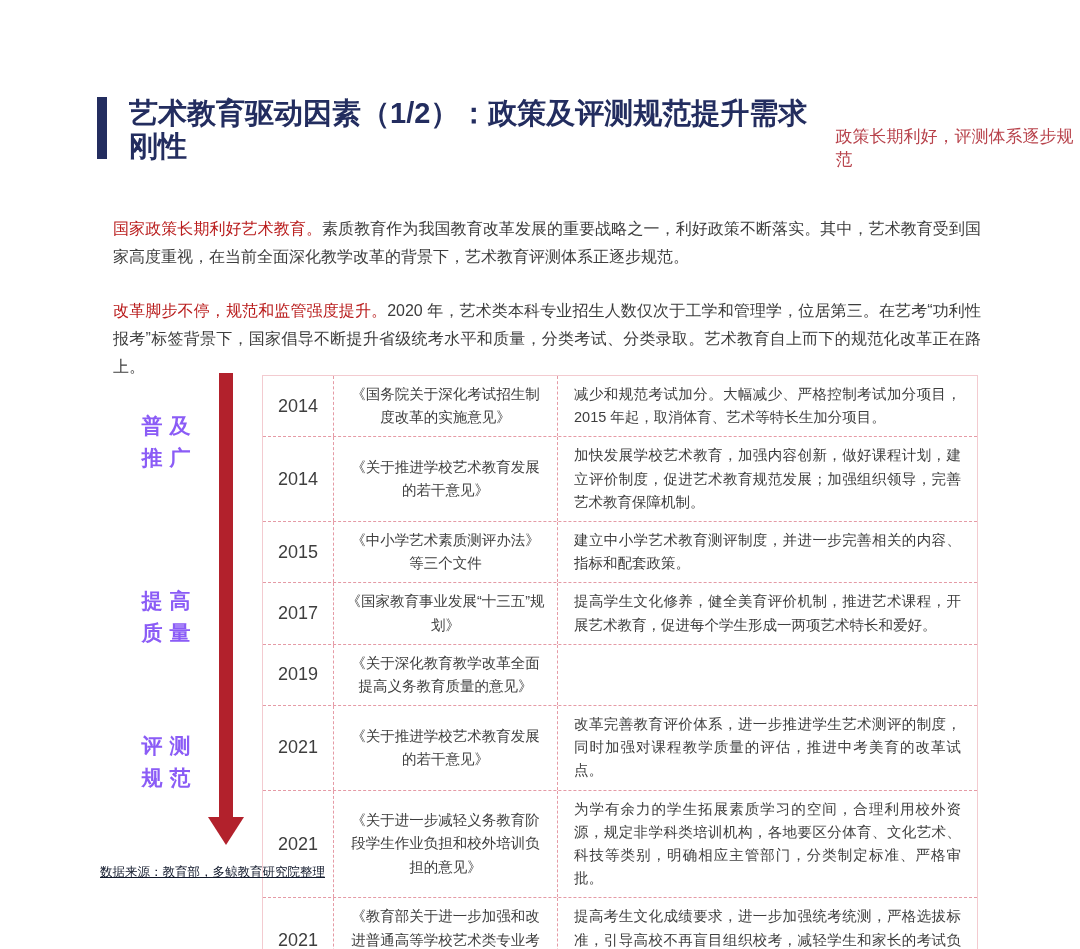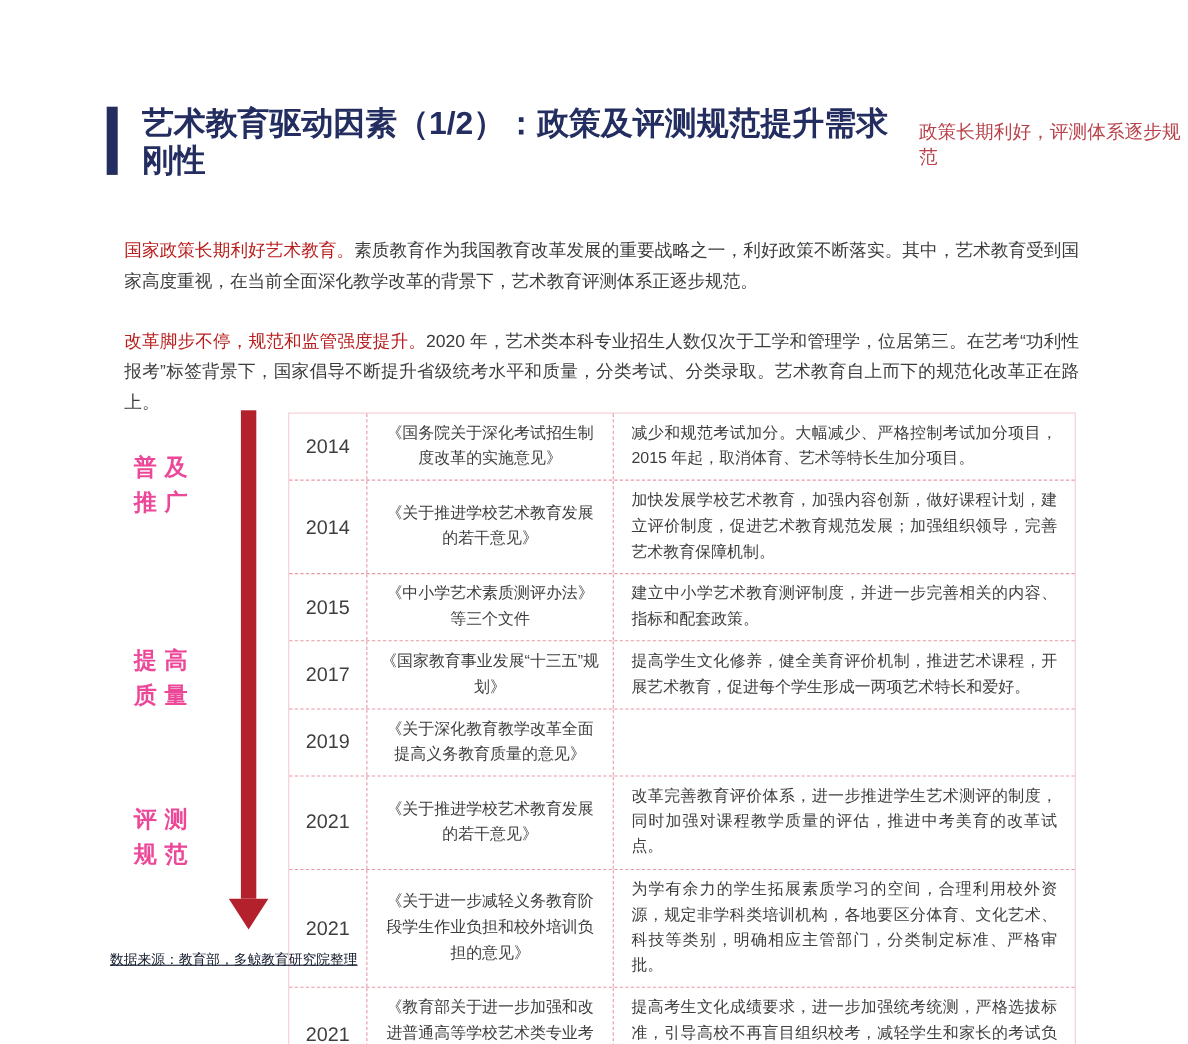--- a/index.html
+++ b/index.html
@@ -5,32 +5,32 @@
   * { margin:0; padding:0; box-sizing:border-box; }
   html,body { background:#ffffff; }
   body { width:1080px; height:949px; font-family:"Liberation Sans", sans-serif; }
   .page { position:relative; width:1080px; height:949px; background:#ffffff; overflow:hidden; }
 
   
   .header { position:absolute; left:97px; top:97px; display:flex; align-items:flex-start; }
   .accent-bar { width:10px; height:62px; background:#232d5f; margin-right:22px; flex:0 0 auto; }
   .header-text { display:flex; flex-direction:row; }
   .title { font-size:29px; font-weight:bold; color:#232d5f; line-height:1.15; }
-  .subtitle { margin-top:11px; font-size:17px; color:#b8434c; }
+  .subtitle { margin-top:28px; font-size:17px; color:#b8434c; }
 
   
   .paragraphs { position:absolute; left:113px; top:215px; width:868px; }
   .para { font-size:16px; line-height:1.75; color:#3c3c3c; text-align:justify; }
   .para + .para { margin-top:26px; }
   .lead { color:#b91c1c; font-weight:normal; }
 
   
   .diagram { position:absolute; left:100px; top:373px; width:880px; height:473px; }
-  .phase { position:absolute; left:0; width:92px; text-align:center;
-           font-size:21px; font-weight:bold; color:#ec4899; line-height:1.5;
+  .phase { position:absolute; left:20px; width:92px; text-align:center;
+           font-size:21px; font-weight:bold; color:#8b5cf6; line-height:1.5;
            letter-spacing:7px; text-indent:7px; }
   .phase-1 { top:37px; }
   .phase-2 { top:212px; }
   .phase-3 { top:357px; }
 
   .arrow { position:absolute; left:119px; top:0; width:14px; height:444px; background:#b2212c; }
   .arrow::after { content:""; position:absolute; left:-11px; top:444px;
                   border-left:18px solid transparent; border-right:18px solid transparent;
                   border-top:28px solid #b2212c; }
 

